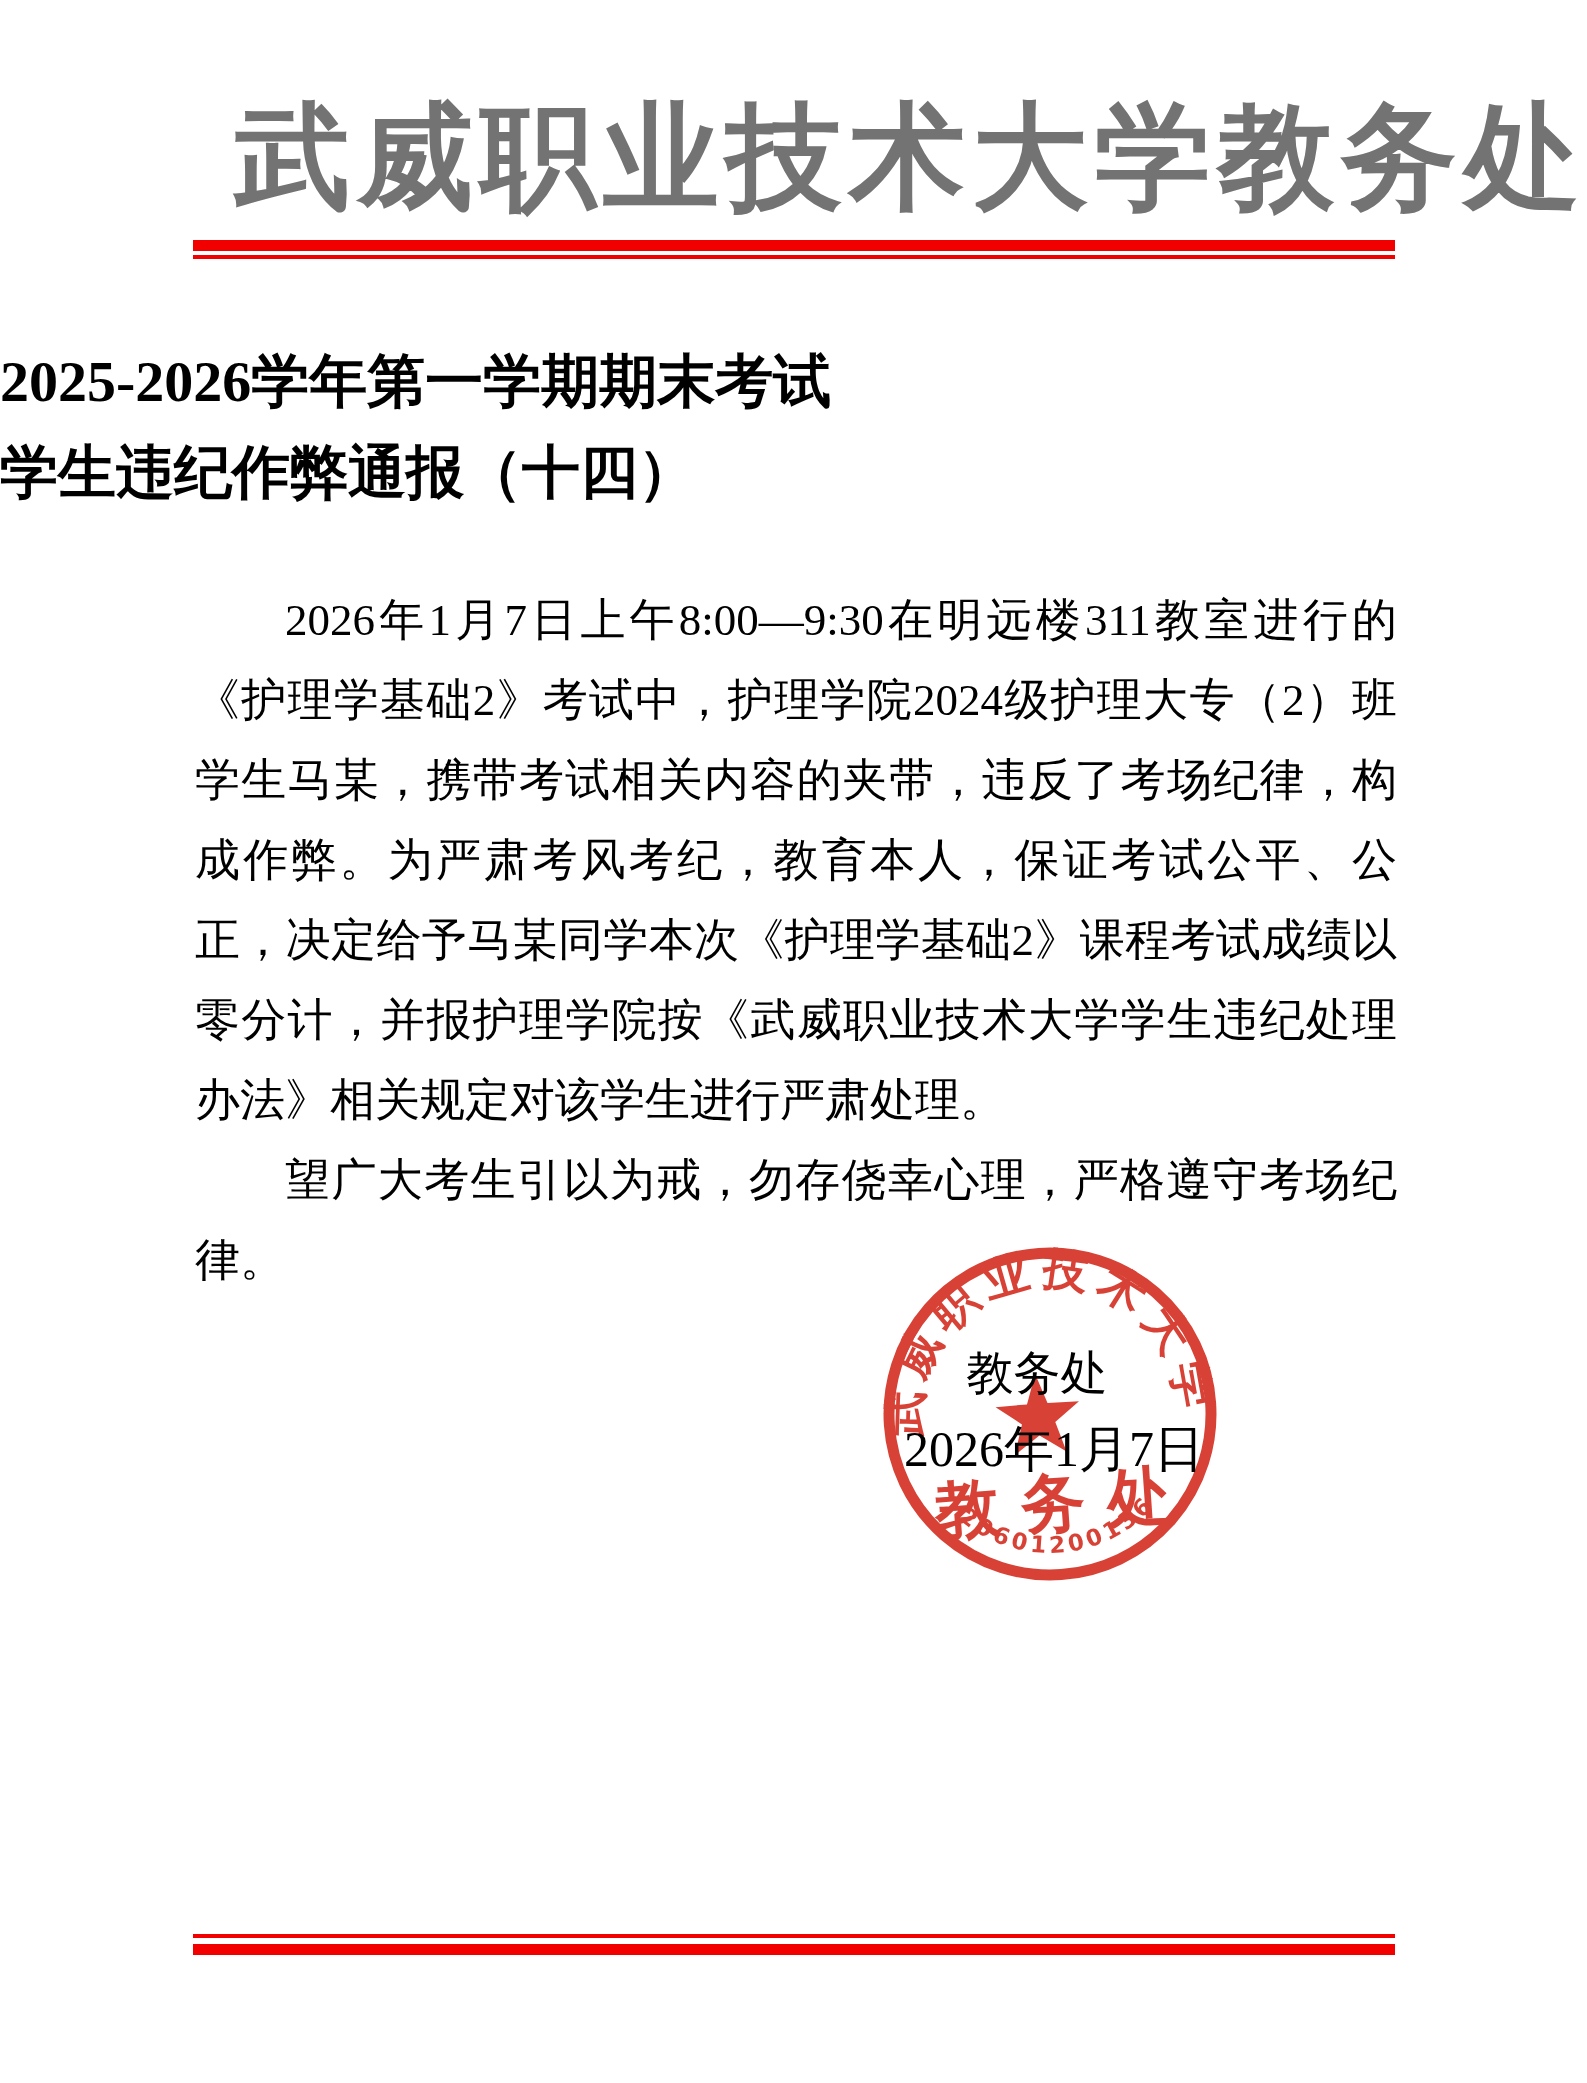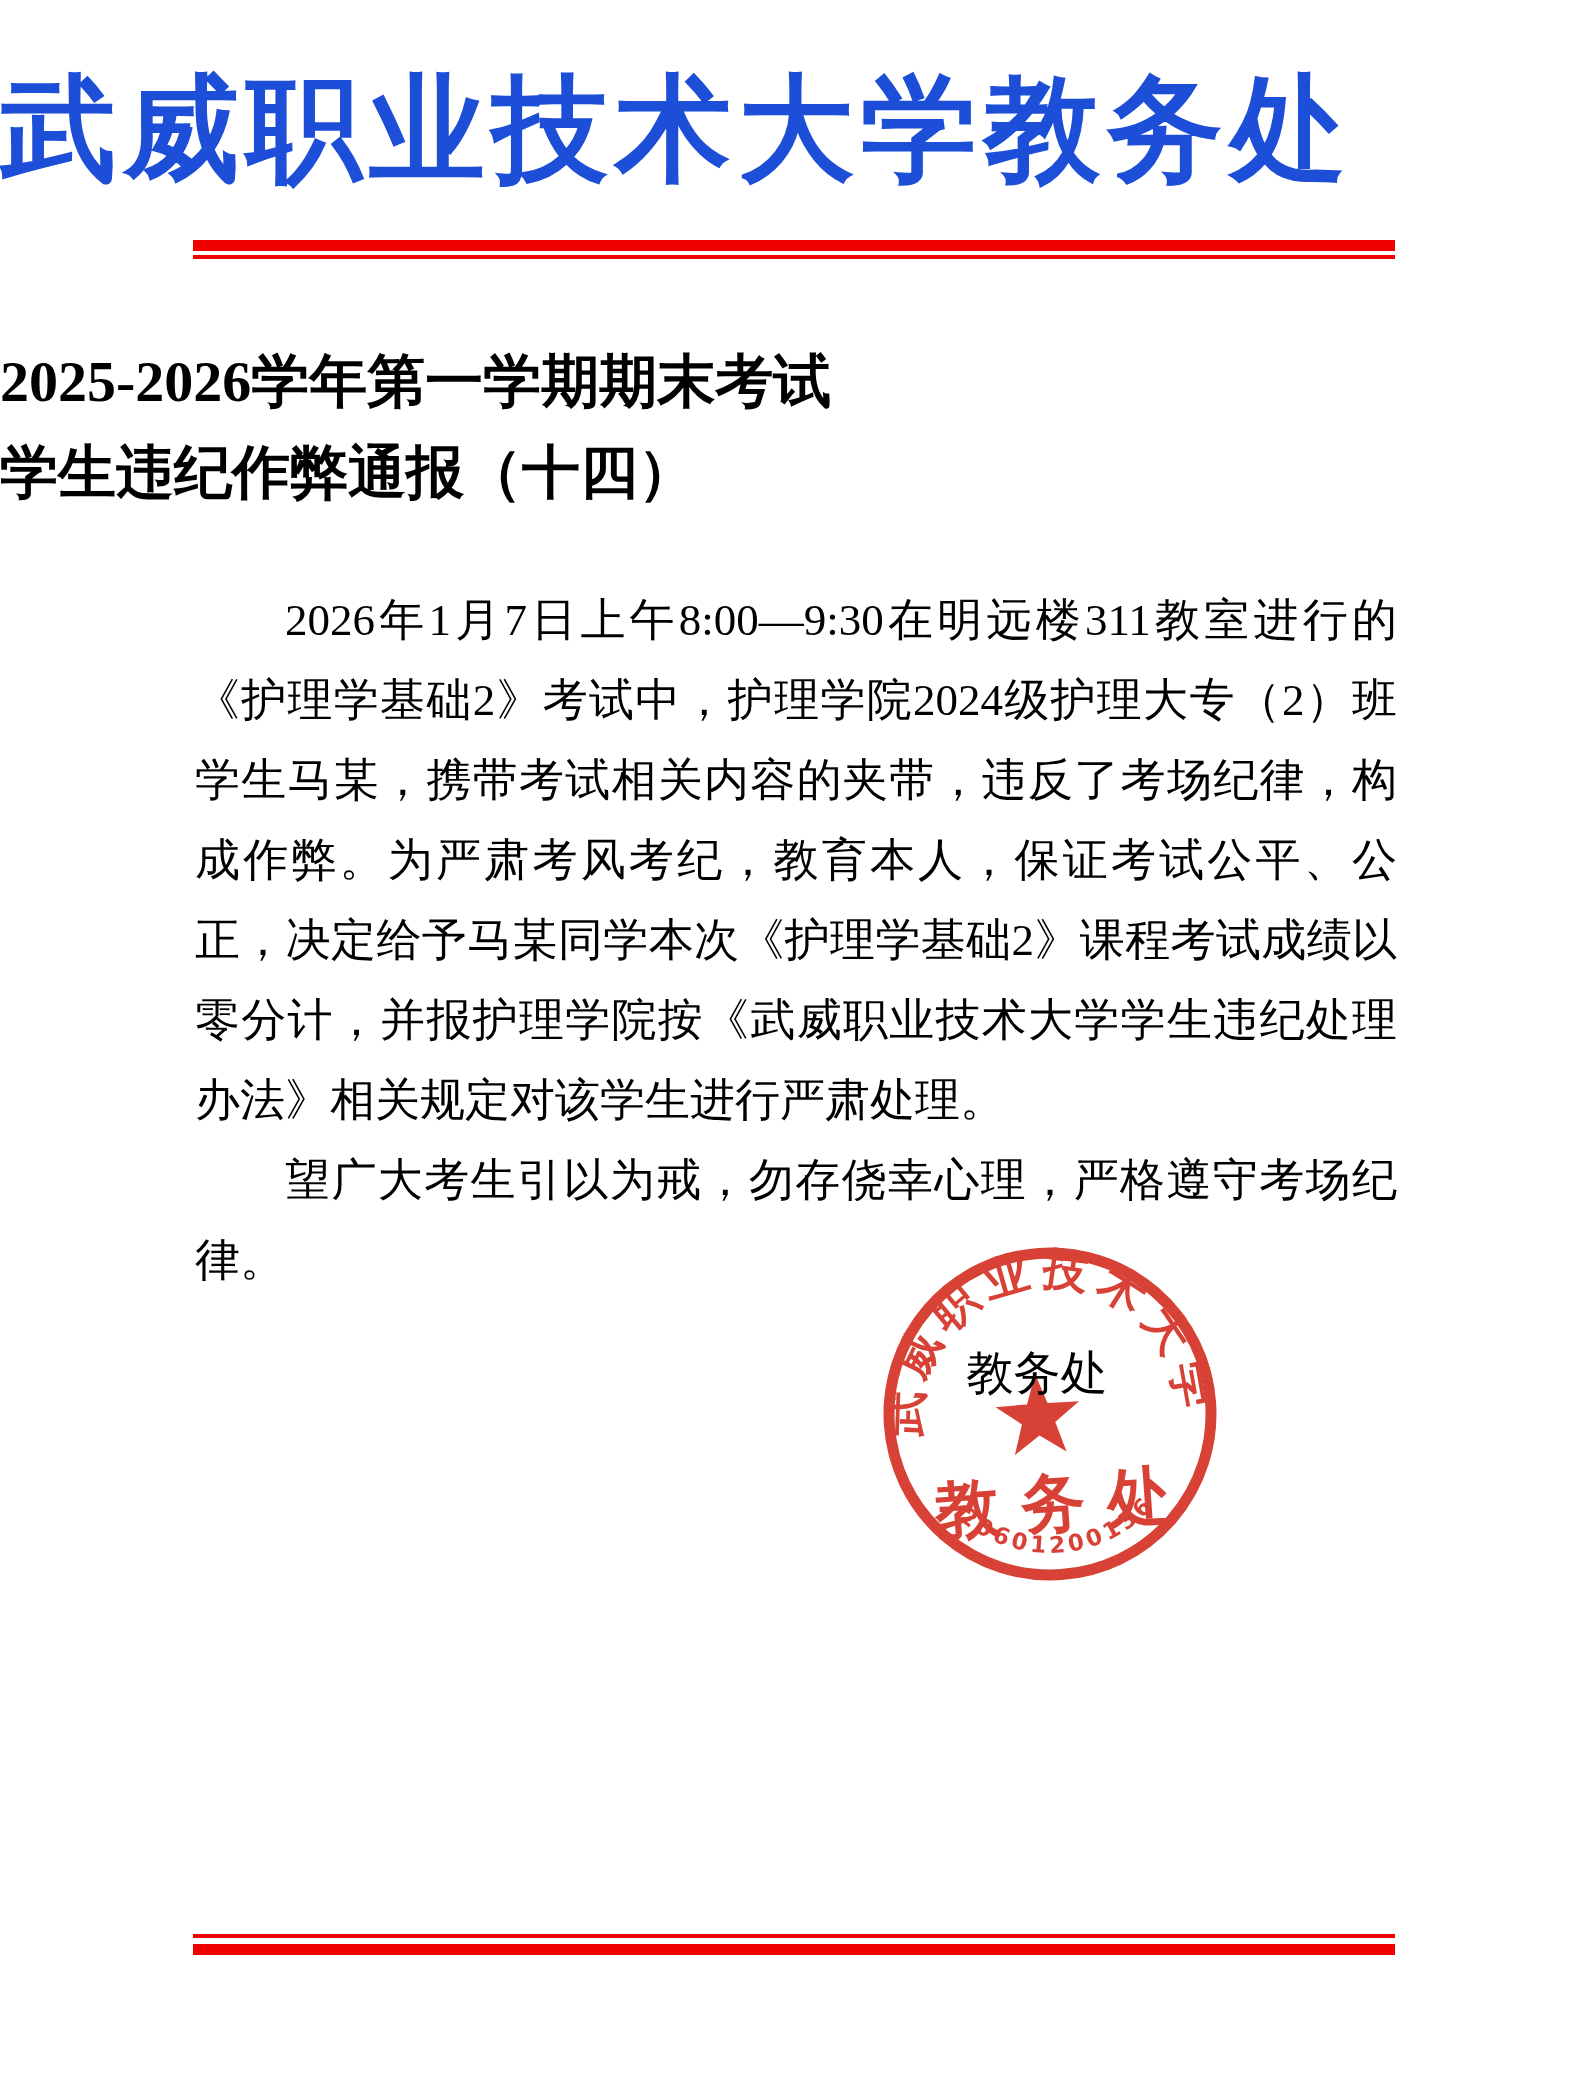--- a/index.html
+++ b/index.html
@@ -12,29 +12,29 @@
     position: relative;
     width: 1587px;
     height: 2083px;
     background: #ffffff;
     overflow: hidden;
   }
 
   
   .org-name {
     position: absolute;
-    top: 60px;
+    top: 88px;
     left: 0;
     width: 100%;
-    text-align: left;
+    text-align: right;
     font-size: 116px;
     line-height: 140px;
     font-weight: bold;
     letter-spacing: 7px;
-    color: #1d4ed8;
+    color: #737373;
     white-space: nowrap;
   }
   .rule {
     position: absolute;
     left: 193px;
     width: 1202px;
     background: #f20000;
   }
   .rule-head-thick { top: 240px; height: 11px; }
   .rule-head-thin  { top: 255px; height: 4px;  }
@@ -135,20 +135,21 @@
     <div>2025-2026学年第一学期期末考试</div>
     <div>学生违纪作弊通报（十四）</div>
   </div>
 
   <div class="doc-body">
     <p>2026年1月7日上午8:00—9:30在明远楼311教室进行的《护理学基础2》考试中，护理学院2024级护理大专（2）班学生马某，携带考试相关内容的夹带，违反了考场纪律，构成作弊。为严肃考风考纪，教育本人，保证考试公平、公正，决定给予马某同学本次《护理学基础2》课程考试成绩以零分计，并报护理学院按《武威职业技术大学学生违纪处理办法》相关规定对该学生进行严肃处理。</p>
     <p>望广大考生引以为戒，勿存侥幸心理，严格遵守考场纪律。</p>
   </div>
 
   <div class="sig-name">教务处</div>
+  <div class="sig-date">2026年1月7日</div>
 
   <div class="stamp">
     <svg viewBox="0 0 344 344" xmlns="http://www.w3.org/2000/svg">
       <defs>
         <path id="arcTop" d="M 50.4,215.3 A 129,129 0 1 1 293.6,215.3" fill="none"></path>
         <path id="arcBottom" d="M 68.2,264.9 A 140,140 0 0 0 275.8,264.9" fill="none"></path>
       </defs>
 
       <circle cx="172" cy="172" r="161" fill="none" stroke="#d3291b" stroke-width="11"></circle>
 

